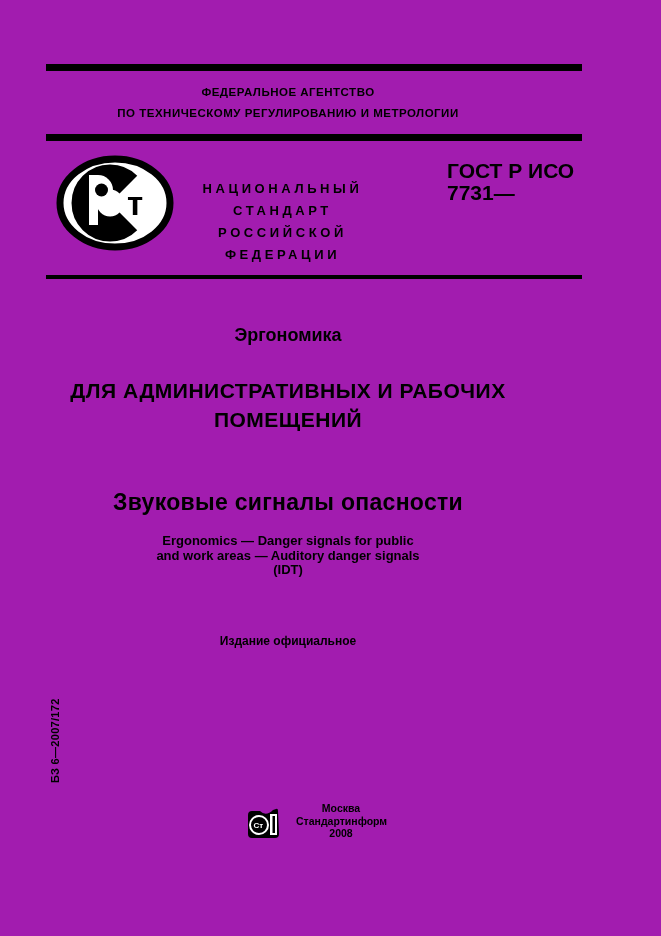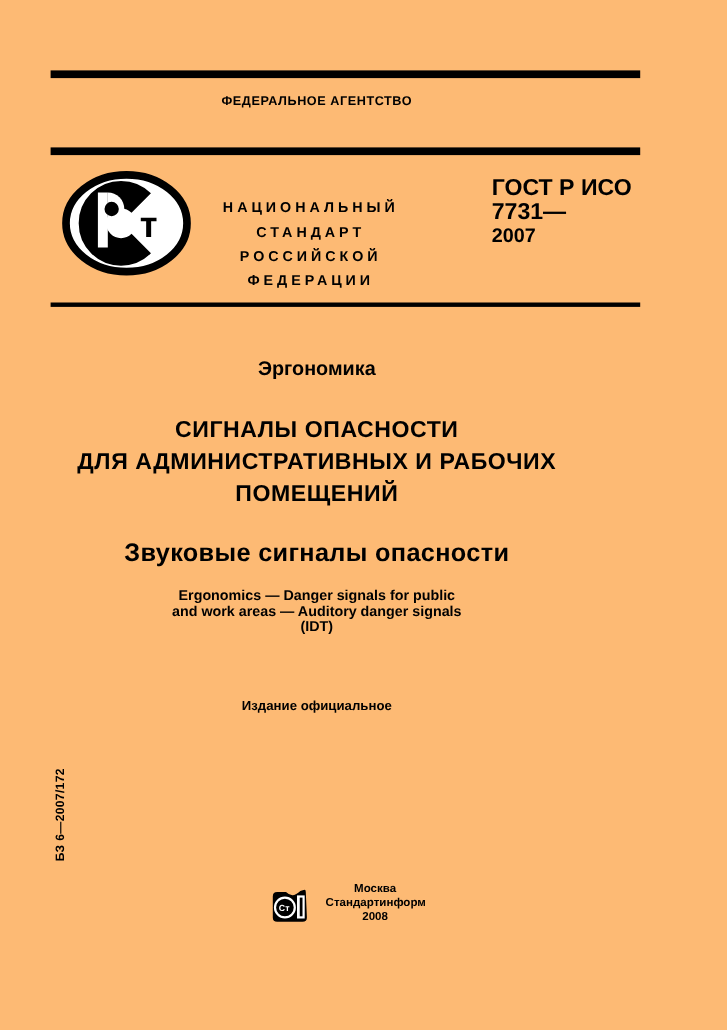--- a/index.html
+++ b/index.html
@@ -1,17 +1,17 @@
 <!DOCTYPE html>
 <html><head>
 <meta charset="utf-8">
 <style>
   html,body{margin:0;padding:0;background:#ffffff;}
   .page{
-    position:relative;width:661px;height:936px;background:#fdba74;color:#000;
+    position:relative;width:661px;height:936px;background:#a21caf;color:#000;
     font-family:"Liberation Sans",sans-serif;overflow:hidden;
     -webkit-font-smoothing:antialiased;
   }
   .rule{position:absolute;left:46px;width:536px;background:#000;}
   .rule-top1{top:64px;height:7px;}
   .rule-top2{top:134px;height:7px;}
   .rule-mid{top:275px;height:4px;}
   .agency{
     position:absolute;left:46px;top:82px;width:484px;text-align:center;
     font-size:11.5px;font-weight:bold;letter-spacing:0.5px;line-height:21px;
@@ -47,20 +47,21 @@
 </style>
 </head>
 <body>
 
 <div class="page">
 
   <div class="rule rule-top1"></div>
 
   <div class="agency">
     <div>ФЕДЕРАЛЬНОЕ АГЕНТСТВО</div>
+    <div>ПО ТЕХНИЧЕСКОМУ РЕГУЛИРОВАНИЮ И МЕТРОЛОГИИ</div>
   </div>
 
   <div class="rule rule-top2"></div>
 
   <svg class="rst-logo" width="118" height="98" viewBox="0 0 118 98" aria-hidden="true">
     <ellipse cx="59" cy="49" rx="55" ry="44" fill="#ffffff" stroke="#000000" stroke-width="7"></ellipse>
     <path d="M 72.4 67.4 A 26 26 0 1 1 72.4 30.6" fill="none" stroke="#000000" stroke-width="25"></path>
     <rect x="33" y="21" width="9" height="50" fill="#ffffff"></rect>
     <path d="M 42 21 A 15 15 0 0 1 42 51 Z" fill="#ffffff"></path>
     <circle cx="45.5" cy="36" r="6.5" fill="#000000"></circle>
@@ -70,29 +71,27 @@
   <div class="std-type">
     <div>НАЦИОНАЛЬНЫЙ</div>
     <div>СТАНДАРТ</div>
     <div>РОССИЙСКОЙ</div>
     <div>ФЕДЕРАЦИИ</div>
   </div>
 
   <div class="std-designation">
     <div class="d1">ГОСТ Р ИСО</div>
     <div class="d2">7731—</div>
-    <div class="d3">2007</div>
   </div>
 
   <div class="rule rule-mid"></div>
 
   <div class="centered subject">Эргономика</div>
 
   <div class="centered main-title">
-    <div>СИГНАЛЫ ОПАСНОСТИ</div>
     <div>ДЛЯ АДМИНИСТРАТИВНЫХ И РАБОЧИХ</div>
     <div>ПОМЕЩЕНИЙ</div>
   </div>
 
   <div class="centered subtitle">Звуковые сигналы опасности</div>
 
   <div class="centered iso-ref">
     <div>Ergonomics — Danger signals for public</div>
     <div>and work areas — Auditory danger signals</div>
     <div>(IDT)</div>

